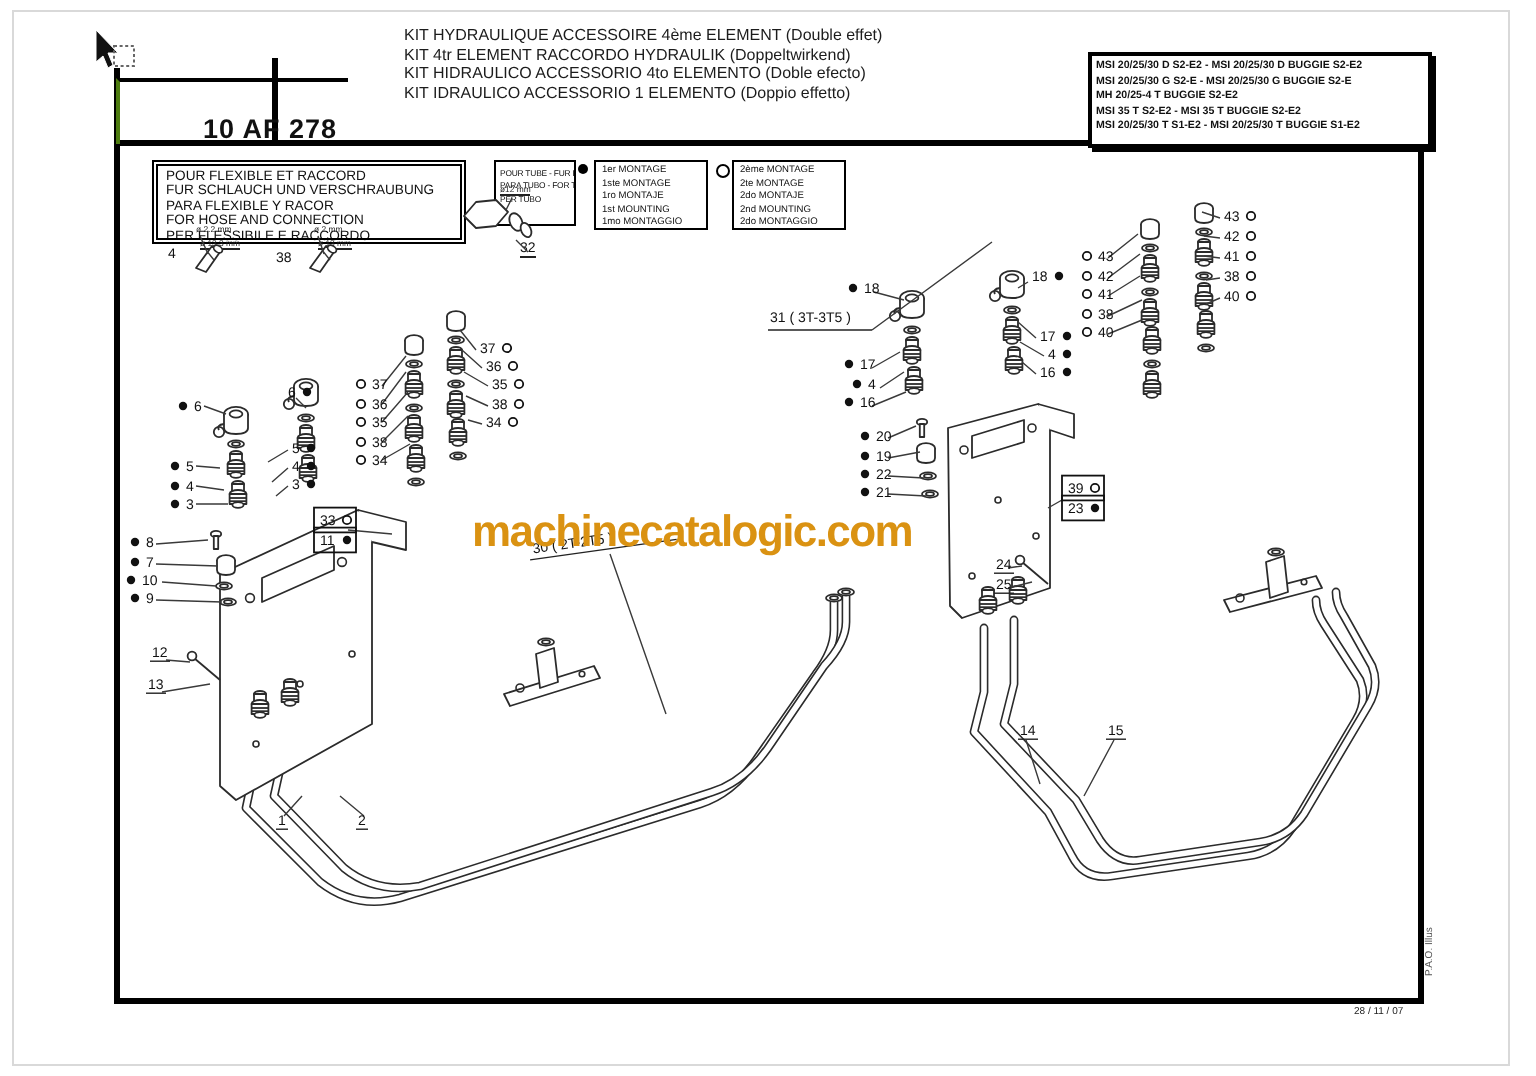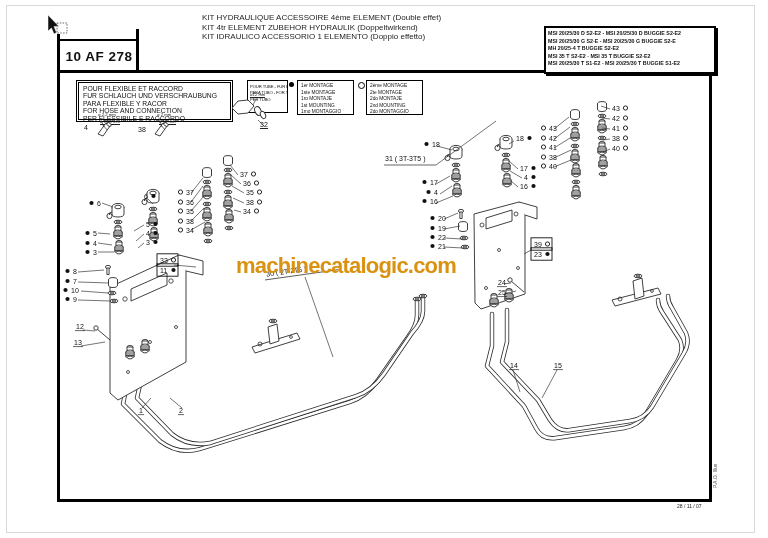--- a/index.html
+++ b/index.html
@@ -4,23 +4,23 @@
 <style>
   html,body{margin:0;padding:0;background:#ffffff;}
   #page{position:relative;width:768px;height:538px;background:#ffffff;overflow:hidden;
         font-family:"Liberation Sans","DejaVu Sans",sans-serif;color:#111;}
   
   .vframe{position:absolute;background:#d9d9d9;}
   
   .frame{position:absolute;background:#000;}
   
   #title-box{position:absolute;left:58px;top:39px;width:78px;height:31px;
-             border-top:2px solid #000;border-left:2px solid #000000;
-             display:flex;align-items:center;justify-content:center;
-             font-size:13.5px;font-weight:bold;letter-spacing:.5px;}
+             border-top:2px solid #000;border-left:2px solid #4d7c0f;
+             display:flex;align-items:flex-end;justify-content:center;
+             font-size:13.5px;font-weight:bold;letter-spacing:.5px;padding-left:36px;}
   
   #titles{position:absolute;left:202px;top:13px;font-size:8px;line-height:9.7px;color:#1c1c1c;white-space:nowrap;}
   
   #models{position:absolute;left:544px;top:26px;width:166px;height:42px;border:2px solid #000;
           box-shadow:2px 2px 0 0 #000;background:#fff;font-size:5.3px;font-weight:bold;
           line-height:7.6px;padding:2px 0 0 2px;white-space:nowrap;overflow:hidden;}
   
   #hose-box{position:absolute;left:76px;top:80px;width:157px;height:42px;border:1px solid #000;
             outline:1px solid #000;outline-offset:-3px;background:#fff;font-size:6.8px;line-height:7.4px;
             padding:4px 0 0 6px;white-space:nowrap;overflow:hidden;box-sizing:border-box;}
@@ -72,21 +72,22 @@
   <div class="frame" style="left:709px;top:70px;width:3px;height:432px;"></div>
   <div class="frame" style="left:57px;top:499px;width:655px;height:3px;"></div>
   <div class="frame" style="left:136px;top:29px;width:3px;height:41px;"></div>
 
   <div id="title-box">
     <span>10 AF 278</span>
   </div>
 
   <div id="titles">
       <div>KIT HYDRAULIQUE ACCESSOIRE 4ème ELEMENT (Double effet)</div>
-      <div>KIT 4tr ELEMENT ZUBEHOR HYDRAULIK (Doppeltwirkend)</div>
+      <div>KIT 4tr ELEMENT RACCORDO HYDRAULIK (Doppeltwirkend)</div>
+      <div>KIT HIDRAULICO ACCESSORIO 4to ELEMENTO (Doble efecto)</div>
       <div>KIT IDRAULICO ACCESSORIO 1 ELEMENTO (Doppio effetto)</div>
     </div>
 
   <div id="models">
       <div>MSI 20/25/30 D S2-E2 - MSI 20/25/30 D BUGGIE S2-E2</div>
       <div>MSI 20/25/30 G S2-E - MSI 20/25/30 G BUGGIE S2-E</div>
       <div>MH 20/25-4 T BUGGIE S2-E2</div>
       <div>MSI 35 T S2-E2 - MSI 35 T BUGGIE S2-E2</div>
       <div>MSI 20/25/30 T S1-E2 - MSI 20/25/30 T BUGGIE S1-E2</div>
     </div>

